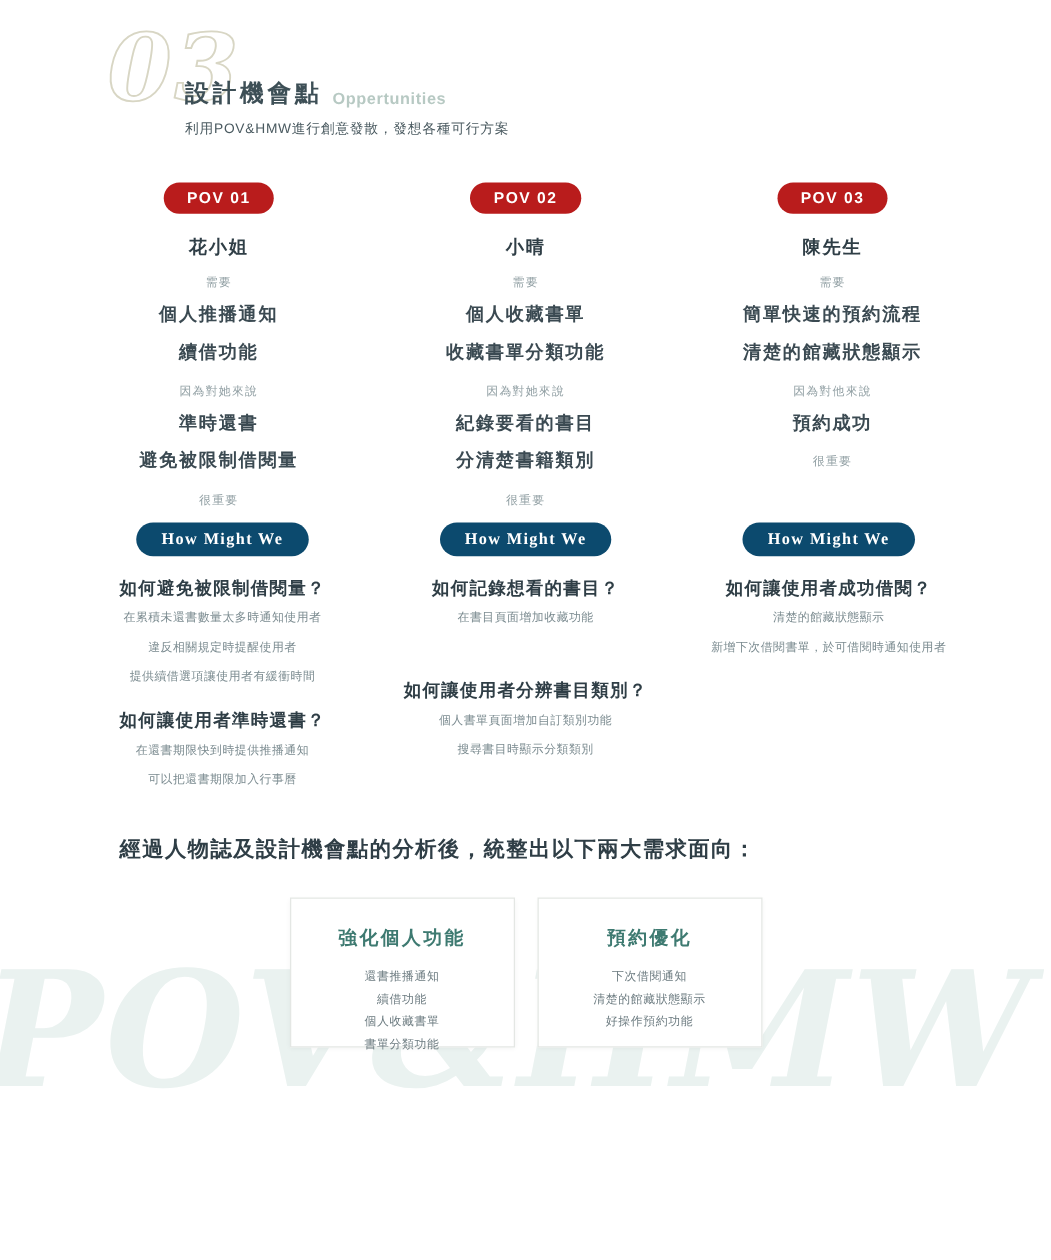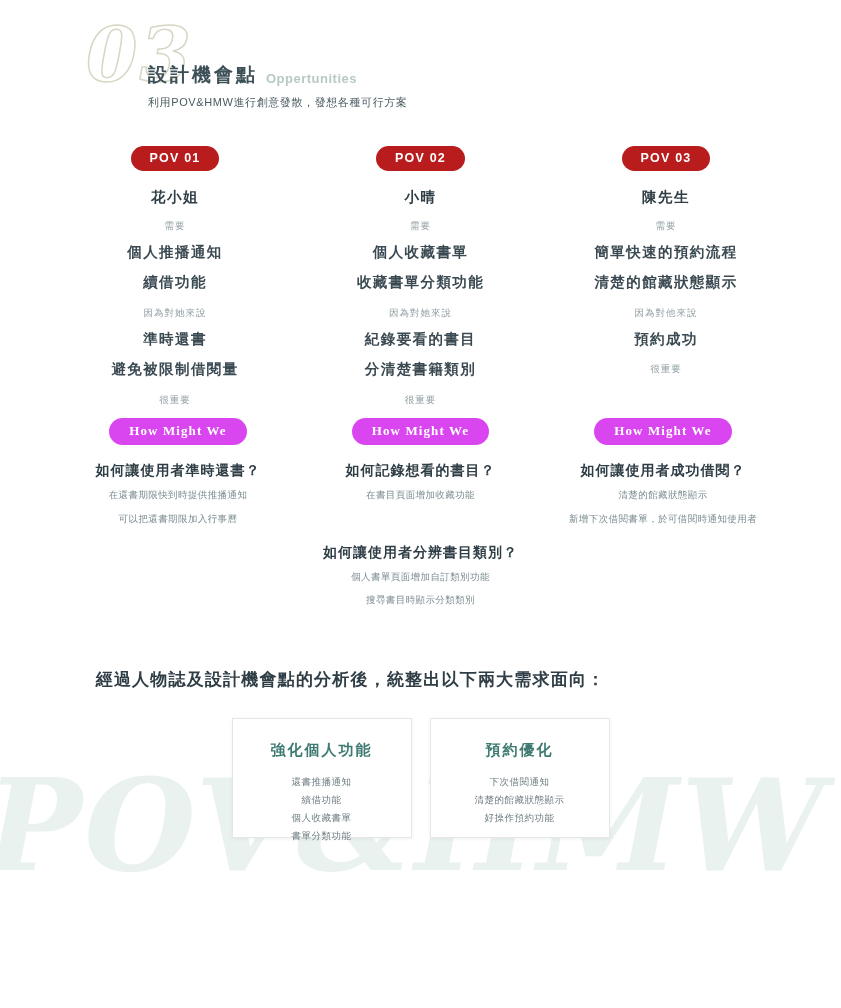--- a/index.html
+++ b/index.html
@@ -121,21 +121,21 @@
     width: 721px;
     display: flex;
     justify-content: space-between;
   }
   .hmw-col {
     width: 236px;
     text-align: center;
   }
   .hmw-pill {
     display: inline-block;
-    background: #d946ef;
+    background: #0c4a6e;
     color: #ffffff;
     font-size: 13px;
     font-weight: 700;
     letter-spacing: 1.1px;
     padding: 5px 20px 6px;
     border-radius: 14px;
     font-family: "Liberation Serif", serif;
   }
   .hmw-q {
     margin-top: 17px;
@@ -271,20 +271,26 @@
         <div class="tiny">很重要</div>
       </div>
 
     </div>
 
     <div class="hmw-row">
 
       <div class="hmw-col">
         <div class="hmw-pill">How Might We</div>
         <div class="hmw-block">
+          <div class="hmw-q">如何避免被限制借閱量？</div>
+          <div class="hmw-a">在累積未還書數量太多時通知使用者</div>
+          <div class="hmw-a">違反相關規定時提醒使用者</div>
+          <div class="hmw-a">提供續借選項讓使用者有緩衝時間</div>
+        </div>
+        <div class="hmw-block">
           <div class="hmw-q">如何讓使用者準時還書？</div>
           <div class="hmw-a">在還書期限快到時提供推播通知</div>
           <div class="hmw-a">可以把還書期限加入行事曆</div>
         </div>
       </div>
 
       <div class="hmw-col">
         <div class="hmw-pill">How Might We</div>
         <div class="hmw-block">
           <div class="hmw-q">如何記錄想看的書目？</div>

